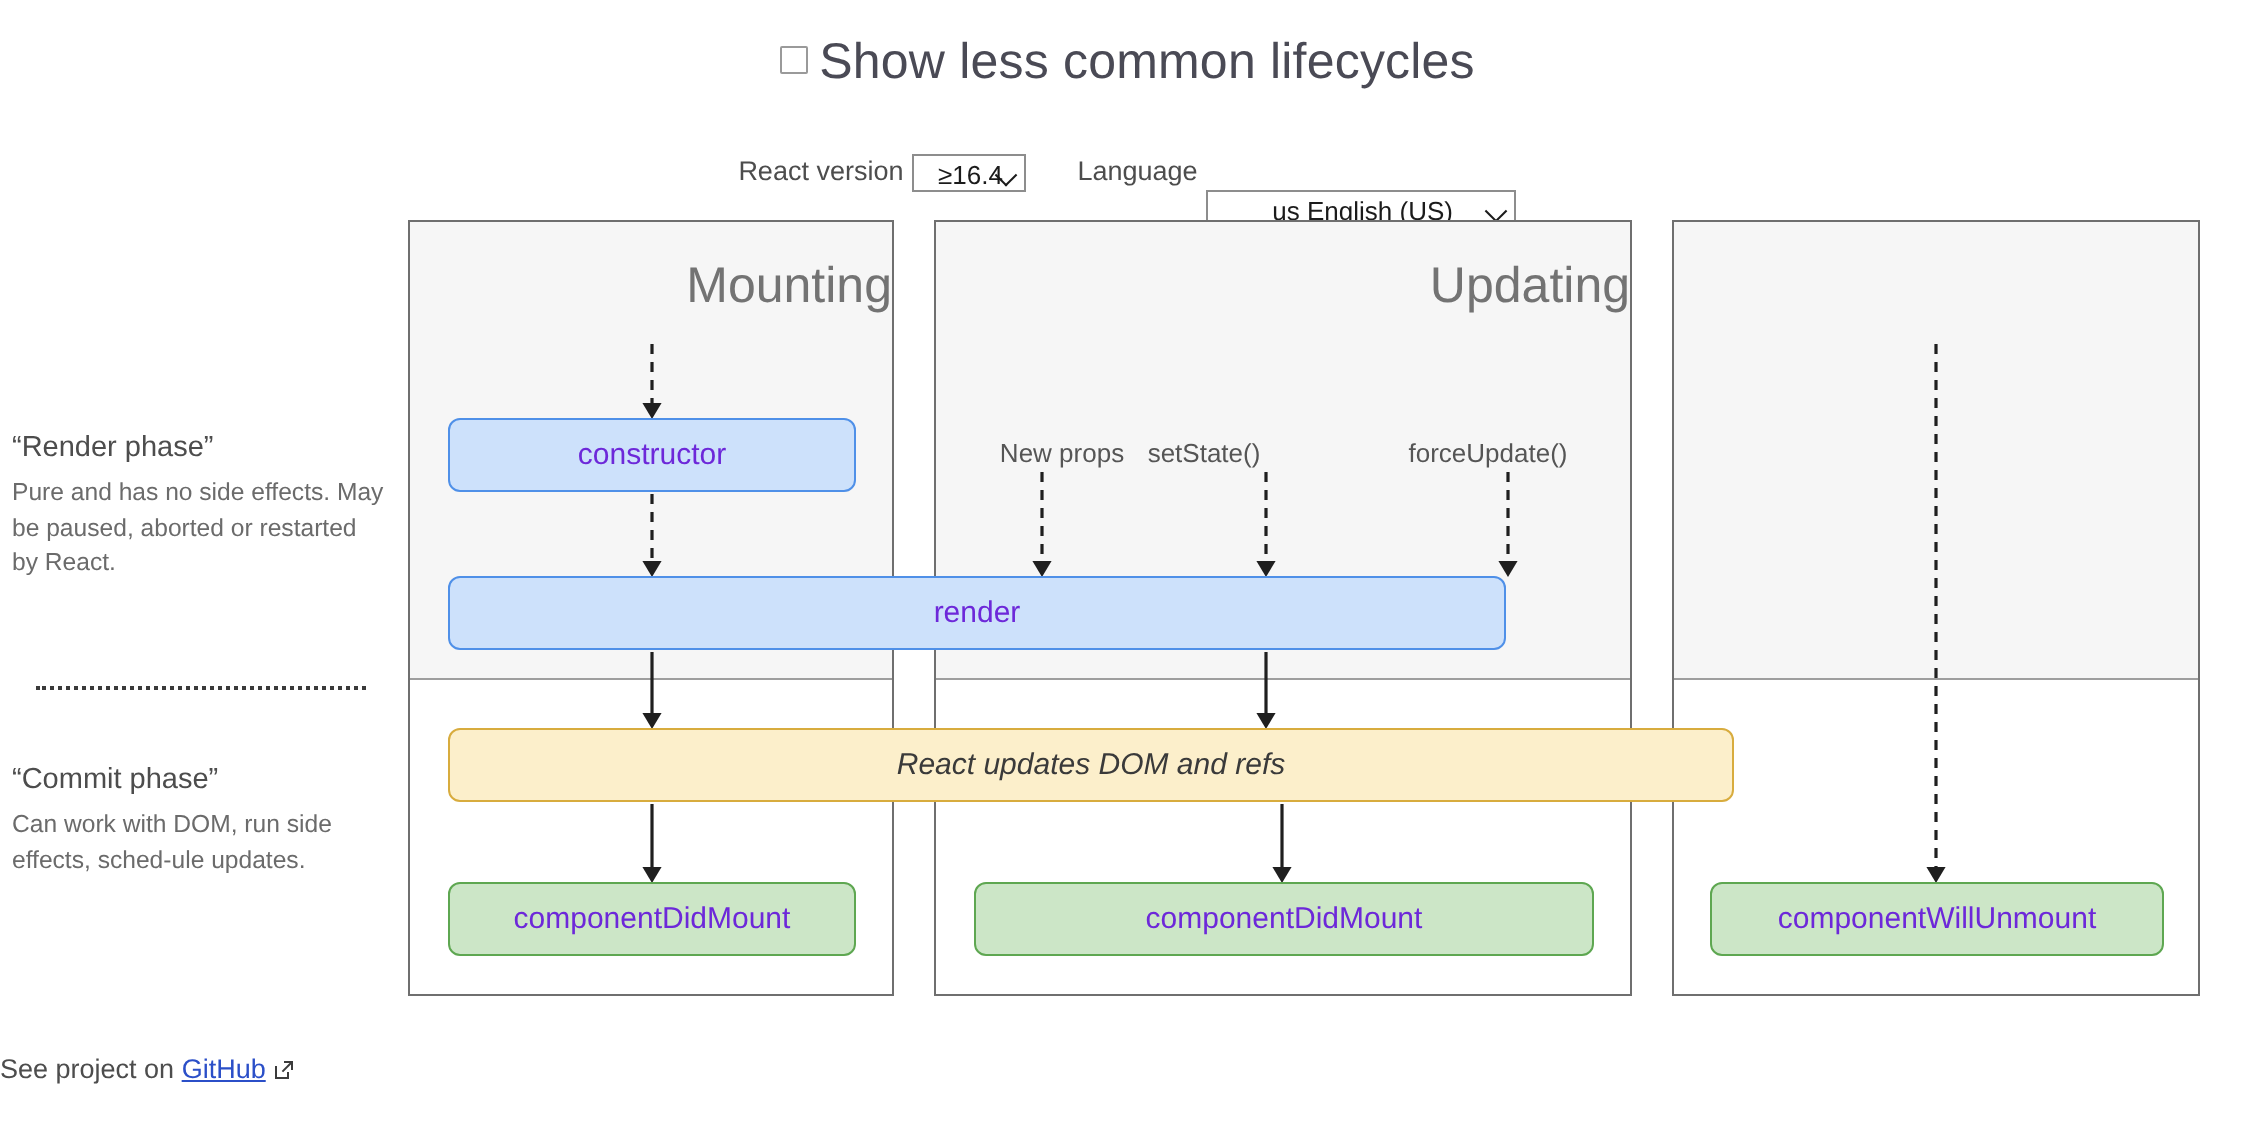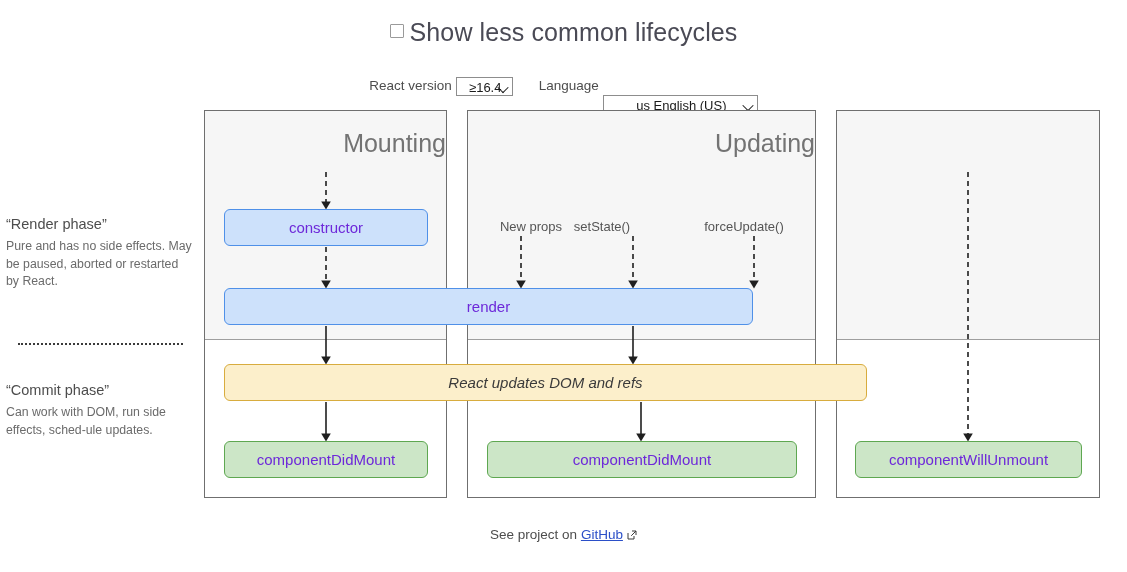--- a/index.html
+++ b/index.html
@@ -197,21 +197,21 @@
     pointer-events: none;
     z-index: 3;
   }
 
   
   .footer {
     position: absolute;
     top: 527px;
     left: 0;
     width: 1127px;
-    text-align: center;
+    text-align: left;
     font-size: 13.5px;
     color: #4d4d4d;
   }
   .footer a {
     color: #2b4fc8;
     text-decoration: underline;
   }
   .ext-icon {
     display: inline-block;
     width: 10px;

